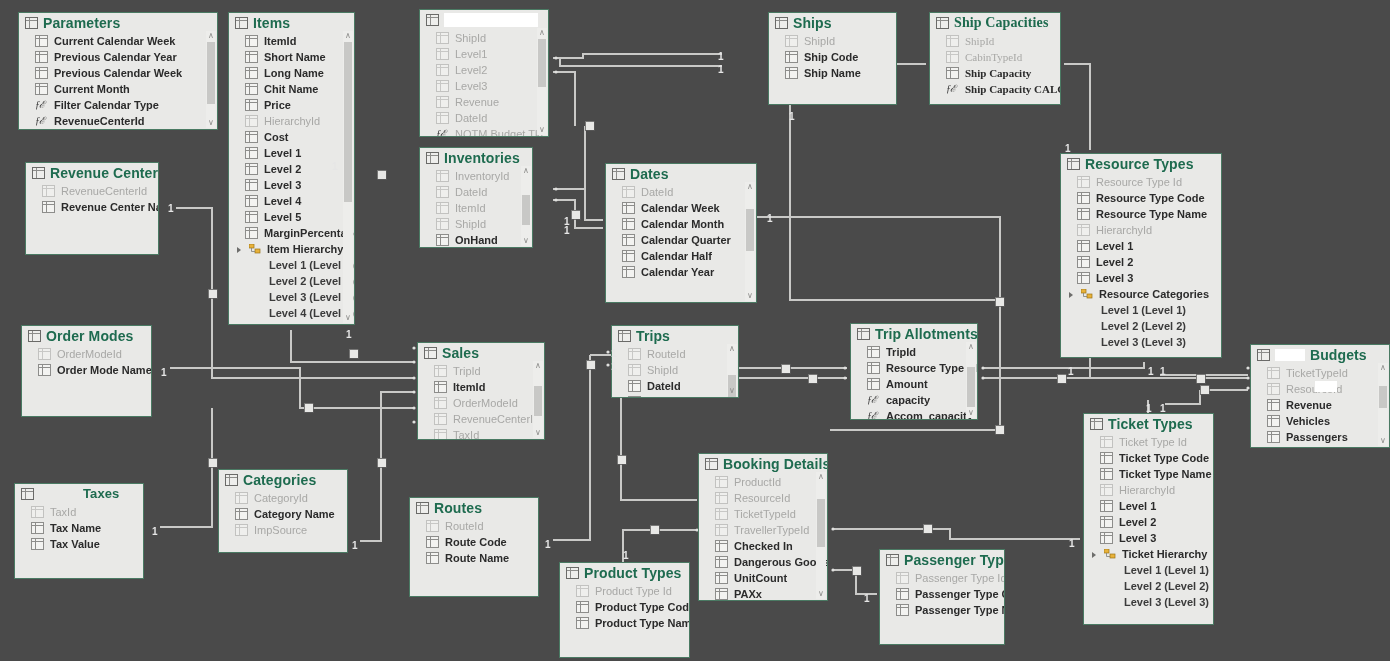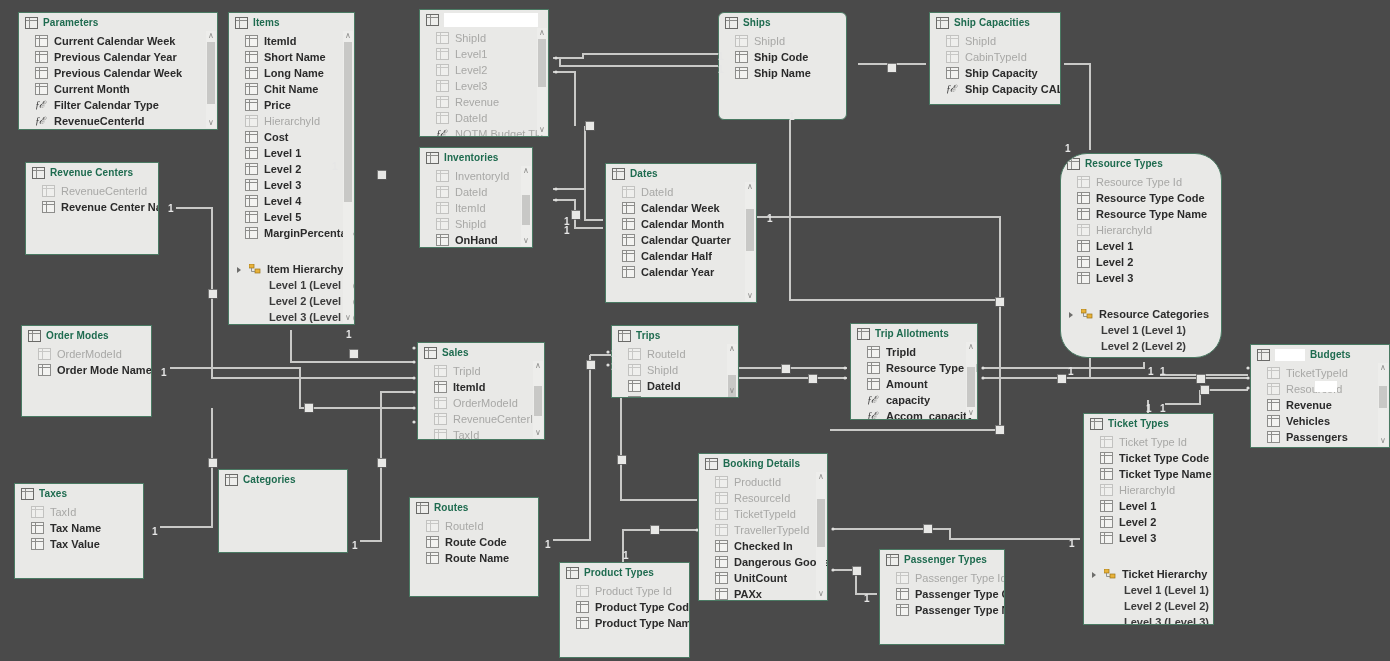--- a/index.html
+++ b/index.html
@@ -8,28 +8,28 @@
        -webkit-font-smoothing:antialiased;}
   #canvas{position:absolute;left:0;top:0;width:1390px;height:661px;background:#4a4a4a;}
 
   
   #lines{position:absolute;left:0;top:0;width:1390px;height:661px;pointer-events:none;}
 
   
   .tbl{position:absolute;background:#e9e9e7;border:1px solid #4a7a63;box-sizing:border-box;
        overflow:hidden;}
   .tbl .hdr{display:flex;align-items:center;gap:5px;padding:4px 6px 3px 6px;height:18px;box-sizing:border-box;}
-  .tbl .hdr .ttl{color:#1e6b4f;font-weight:bold;font-size:10px;letter-spacing:.1px;white-space:nowrap;}
-  .tbl .hdr .ttl.small{font-size:10px;}
+  .tbl .hdr .ttl{color:#1e6b4f;font-weight:bold;font-size:14px;letter-spacing:.1px;white-space:nowrap;}
+  .tbl .hdr .ttl.small{font-size:13px;margin-left:44px;}
   .tbl .body{padding:2px 0 0 0;}
   .row{display:flex;align-items:center;gap:6px;padding:1px 6px 1px 16px;height:16px;box-sizing:border-box;
        white-space:nowrap;font-size:11px;}
   .row .lbl{color:#2b2b2b;font-weight:bold;}
   .row.dim .lbl{color:#a8a8a6;font-weight:normal;}
-  .row.hier{padding-left:8px;margin-top:20px;}
+  .row.hier{padding-left:8px;}
   .row.child{padding-left:40px;}
   .row.child .lbl{color:#3b3b3b;font-weight:bold;}
 
   
   .ico{width:11px;height:10px;flex:0 0 11px;position:relative;display:inline-block;}
   .ico.tablegrid{border:1px solid #8d8d8b;background:#f3f3f1;}
   .ico.tablegrid:before{content:"";position:absolute;left:0;top:2px;right:0;height:1px;background:#8d8d8b;}
   .ico.tablegrid:after{content:"";position:absolute;left:3px;top:0;bottom:0;width:1px;background:#8d8d8b;}
   .hdr .ico.tablegrid{border-color:#6a6a68;background:#eeeeec;}
   .row.dim .ico.tablegrid{border-color:#c2c2c0;background:#efefed;}
@@ -367,41 +367,41 @@
             <span class="ico tablegrid"></span>
             <span class="lbl">OnHand</span>
           </div>
         </div>
         <div class="sb">
           <div class="arrowU">∧</div>
           <div class="thumb" style="top: 29px; height: 30px;"></div>
           <div class="arrowD">∨</div>
         </div>
       </div>
-      <div class="tbl" style="left: 718px; top: 12px; width: 129px; height: 108px; border-radius: 6px;">
+      <div class="tbl" style="left: 768px; top: 12px; width: 129px; height: 93px;">
         <div class="hdr">
           <span class="ico tablegrid"></span>
           <span class="ttl">Ships</span>
         </div>
         <div class="body">
           <div class="row dim">
             <span class="ico tablegrid"></span>
             <span class="lbl">ShipId</span>
           </div>
           <div class="row">
             <span class="ico tablegrid"></span>
             <span class="lbl">Ship Code</span>
           </div>
           <div class="row">
             <span class="ico tablegrid"></span>
             <span class="lbl">Ship Name</span>
           </div>
         </div>
       </div>
-      <div class="tbl" style="left: 929px; top: 12px; width: 132px; height: 93px;">
+      <div class="tbl" style="left: 929px; top: 12px; width: 132px; height: 93px; font-family: Liberation Serif, serif;">
         <div class="hdr">
           <span class="ico tablegrid"></span>
           <span class="ttl">Ship Capacities</span>
         </div>
         <div class="body">
           <div class="row dim">
             <span class="ico tablegrid"></span>
             <span class="lbl">ShipId</span>
           </div>
           <div class="row dim">
@@ -448,21 +448,21 @@
             <span class="ico tablegrid"></span>
             <span class="lbl">Calendar Year</span>
           </div>
         </div>
         <div class="sb">
           <div class="arrowU">∧</div>
           <div class="thumb" style="top: 27px; height: 42px;"></div>
           <div class="arrowD">∨</div>
         </div>
       </div>
-      <div class="tbl" style="left: 1060px; top: 153px; width: 162px; height: 205px; border-radius: 27px;">
+      <div class="tbl" style="left: 1060px; top: 153px; width: 162px; height: 205px;">
         <div class="hdr">
           <span class="ico tablegrid"></span>
           <span class="ttl">Resource Types</span>
         </div>
         <div class="body">
           <div class="row dim">
             <span class="ico tablegrid"></span>
             <span class="lbl">Resource Type Id</span>
           </div>
           <div class="row">
@@ -558,20 +558,34 @@
           <div class="row">
             <span class="ico tablegrid"></span>
             <span class="lbl">Tax Value</span>
           </div>
         </div>
       </div>
       <div class="tbl" style="left: 218px; top: 469px; width: 130px; height: 84px;">
         <div class="hdr">
           <span class="ico tablegrid"></span>
           <span class="ttl">Categories</span>
+        </div>
+        <div class="body">
+          <div class="row dim">
+            <span class="ico tablegrid"></span>
+            <span class="lbl">CategoryId</span>
+          </div>
+          <div class="row">
+            <span class="ico tablegrid"></span>
+            <span class="lbl">Category Name</span>
+          </div>
+          <div class="row dim">
+            <span class="ico tablegrid"></span>
+            <span class="lbl">ImpSource</span>
+          </div>
         </div>
       </div>
       <div class="tbl" style="left: 417px; top: 342px; width: 128px; height: 98px;">
         <div class="hdr">
           <span class="ico tablegrid"></span>
           <span class="ttl">Sales</span>
         </div>
         <div class="body">
           <div class="row dim">
             <span class="ico tablegrid"></span>

